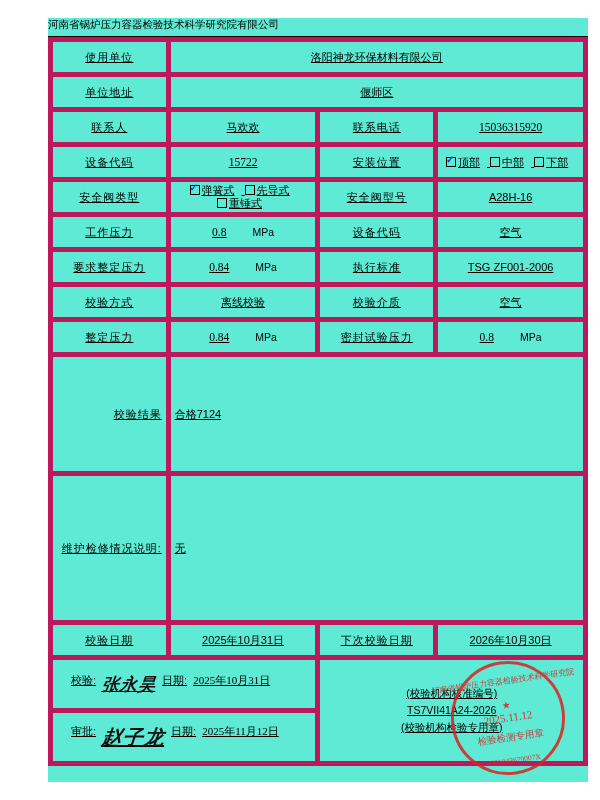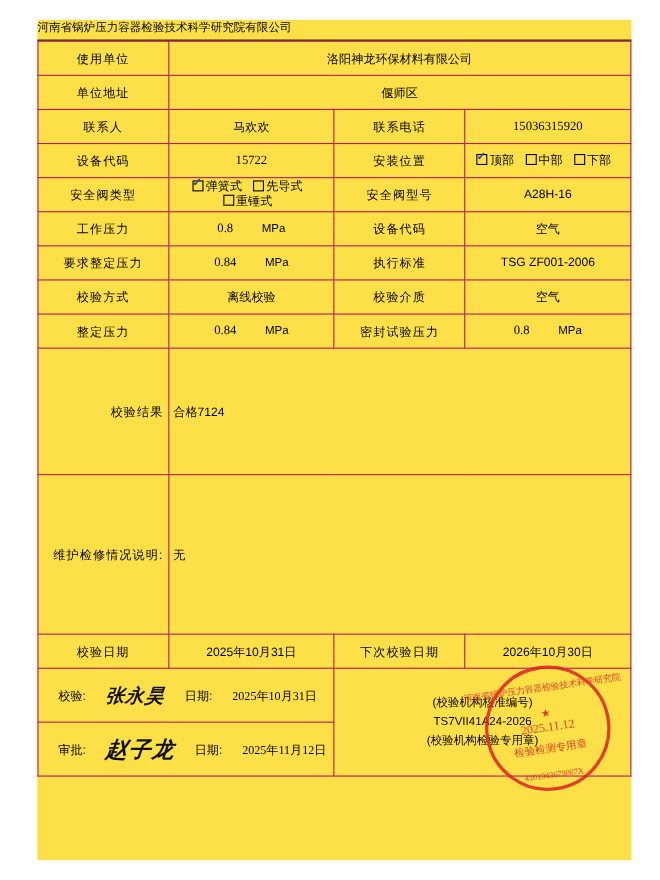--- a/index.html
+++ b/index.html
@@ -14,25 +14,25 @@
   }
   .page {
     position: relative;
     width: 600px;
     height: 800px;
     background: #ffffff;
     overflow: hidden;
   }
   .sheet {
     position: absolute;
-    left: 34px;
+    left: 48px;
     top: 18px;
     width: 540px;
     height: 764px;
-    background: #fde047;
+    background: #5eead4;
   }
   
   .hdr {
     display: flex;
     align-items: flex-end;
     justify-content: space-between;
     border-bottom: 1.5px solid #000;
     padding-bottom: 4px;
     font-size: 10.5px;
     color: #000;
@@ -99,24 +99,25 @@
   }
 
   
   table.main {
     border-collapse: collapse;
     width: 100%;
     table-layout: fixed;
     font-size: 11px;
   }
   table.main td {
-    border: 1px solid #be185d;
+    border: 5px solid #be185d;
     height: 26px;
     padding: 2px 4px;
     vertical-align: middle;
+    text-decoration: underline;
   }
   .lbl {
     text-align: center;
     letter-spacing: 1px;
   }
   .val {
     text-align: center;
   }
   .val-hand {
     font-family: "Liberation Serif", serif;
@@ -157,23 +158,22 @@
   .bigcell-label {
     text-align: right;
     vertical-align: middle;
     letter-spacing: 1px;
   }
 
   
   .sigrow td { height: 40px; }
   .sigline {
     display: flex;
-    align-items: center;
     padding-left: 14px;
-    gap: 18px;
+    gap: 6px;
     font-size: 11px;
   }
   .handsign {
     font-family: "Liberation Serif", serif;
     font-size: 17px;
     font-style: italic;
     font-weight: bold;
     color: #111;
     letter-spacing: 1px;
     transform: skewX(-6deg);

